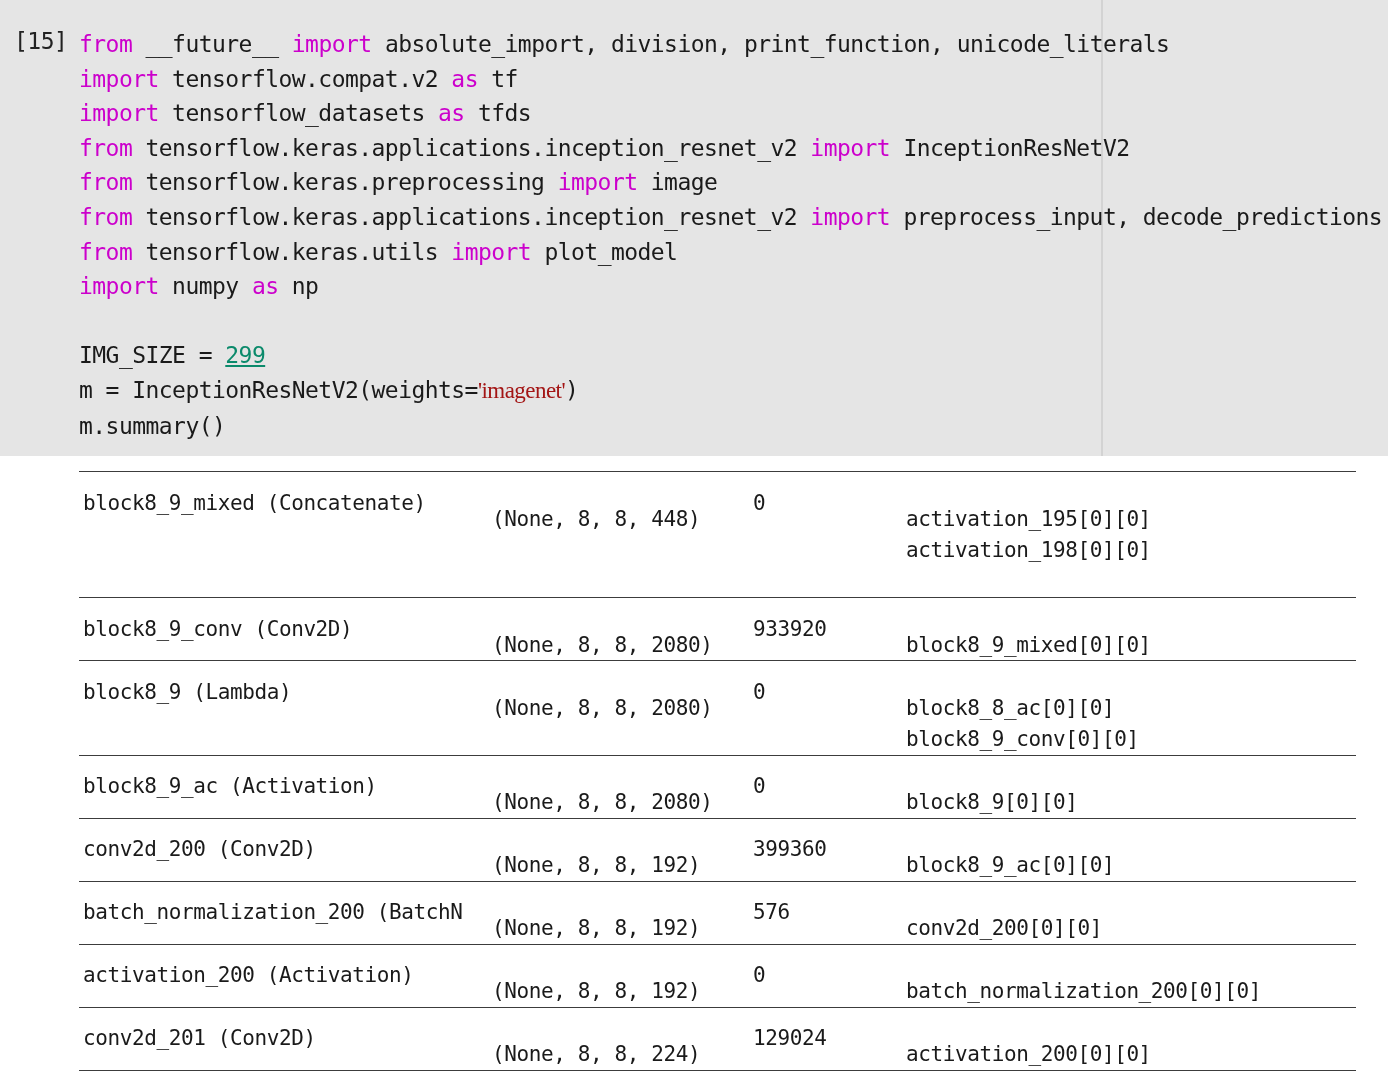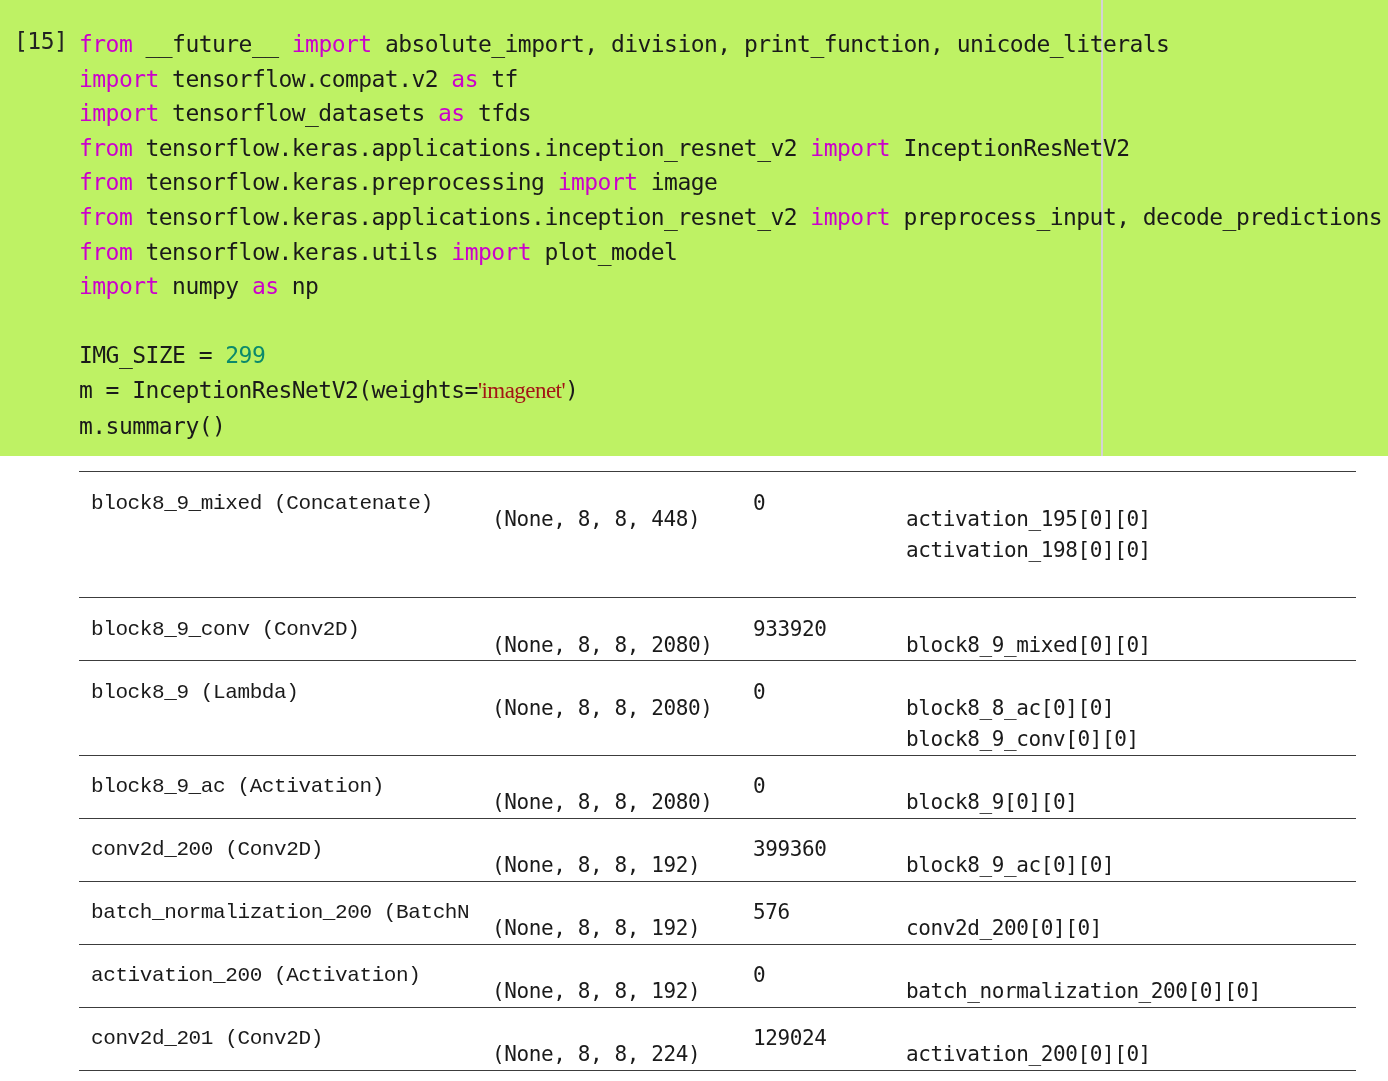--- a/index.html
+++ b/index.html
@@ -10,21 +10,21 @@
   body {
     width: 1388px;
     height: 1081px;
     overflow: hidden;
     font-family: "DejaVu Sans Mono", "Liberation Mono", monospace;
   }
 
   
   .cell {
     position: relative;
-    background: #bef264;
+    background: #e5e5e5;
     height: 456px;
     box-sizing: border-box;
     padding: 8px;
     overflow: hidden;
   }
   .cell-prompt {
     position: absolute;
     left: 14px;
     top: 28px;
     font-family: "DejaVu Sans Mono", "Liberation Mono", monospace;
@@ -47,21 +47,21 @@
     top: 27px;
     font-family: "DejaVu Sans Mono", "Liberation Mono", monospace;
     font-size: 23px;
     line-height: 34.6px;
     color: #1a1a1a;
     white-space: pre;
     letter-spacing: -0.55px;
   }
   .code .line { display: block; min-height: 34.6px; white-space: pre; }
   .kw  { color: #cc00cc; }
-  .num { color: #0b8a6b; }
+  .num { color: #0b8a6b; text-decoration: underline; }
   .str { color: #a31515; font-family: Liberation Serif, serif; }
 
   
   .output {
     position: relative;
     background: #ffffff;
     height: 625px;
     overflow: hidden;
   }
   .out-inner {
@@ -77,21 +77,21 @@
   }
   .sep {
     width: 1277px;
     height: 1px;
     background: #3c3c3c;
     margin: 0;
   }
   .sep-wrap { height: 31.5px; display: flex; align-items: center; }
   .row { display: block; height: 31.5px; white-space: pre; position: relative; }
   .spacer { display: block; height: 31.5px; }
-  .c-name  { position: absolute; left: 12px;   top: 0; font-family: Liberation Mono, monospace; }
+  .c-name  { position: absolute; left: 4px;   top: 0; }
   .c-shape { position: absolute; left: 413px; top: 16px; }
   .c-param { position: absolute; left: 674px; top: 0; }
   .c-conn  { position: absolute; left: 827px; top: 16px; }
 </style>
 </head>
 <body>
 
 <div class="cell">
   <div class="cell-prompt">[15]</div>
   <div class="ruler"></div>

